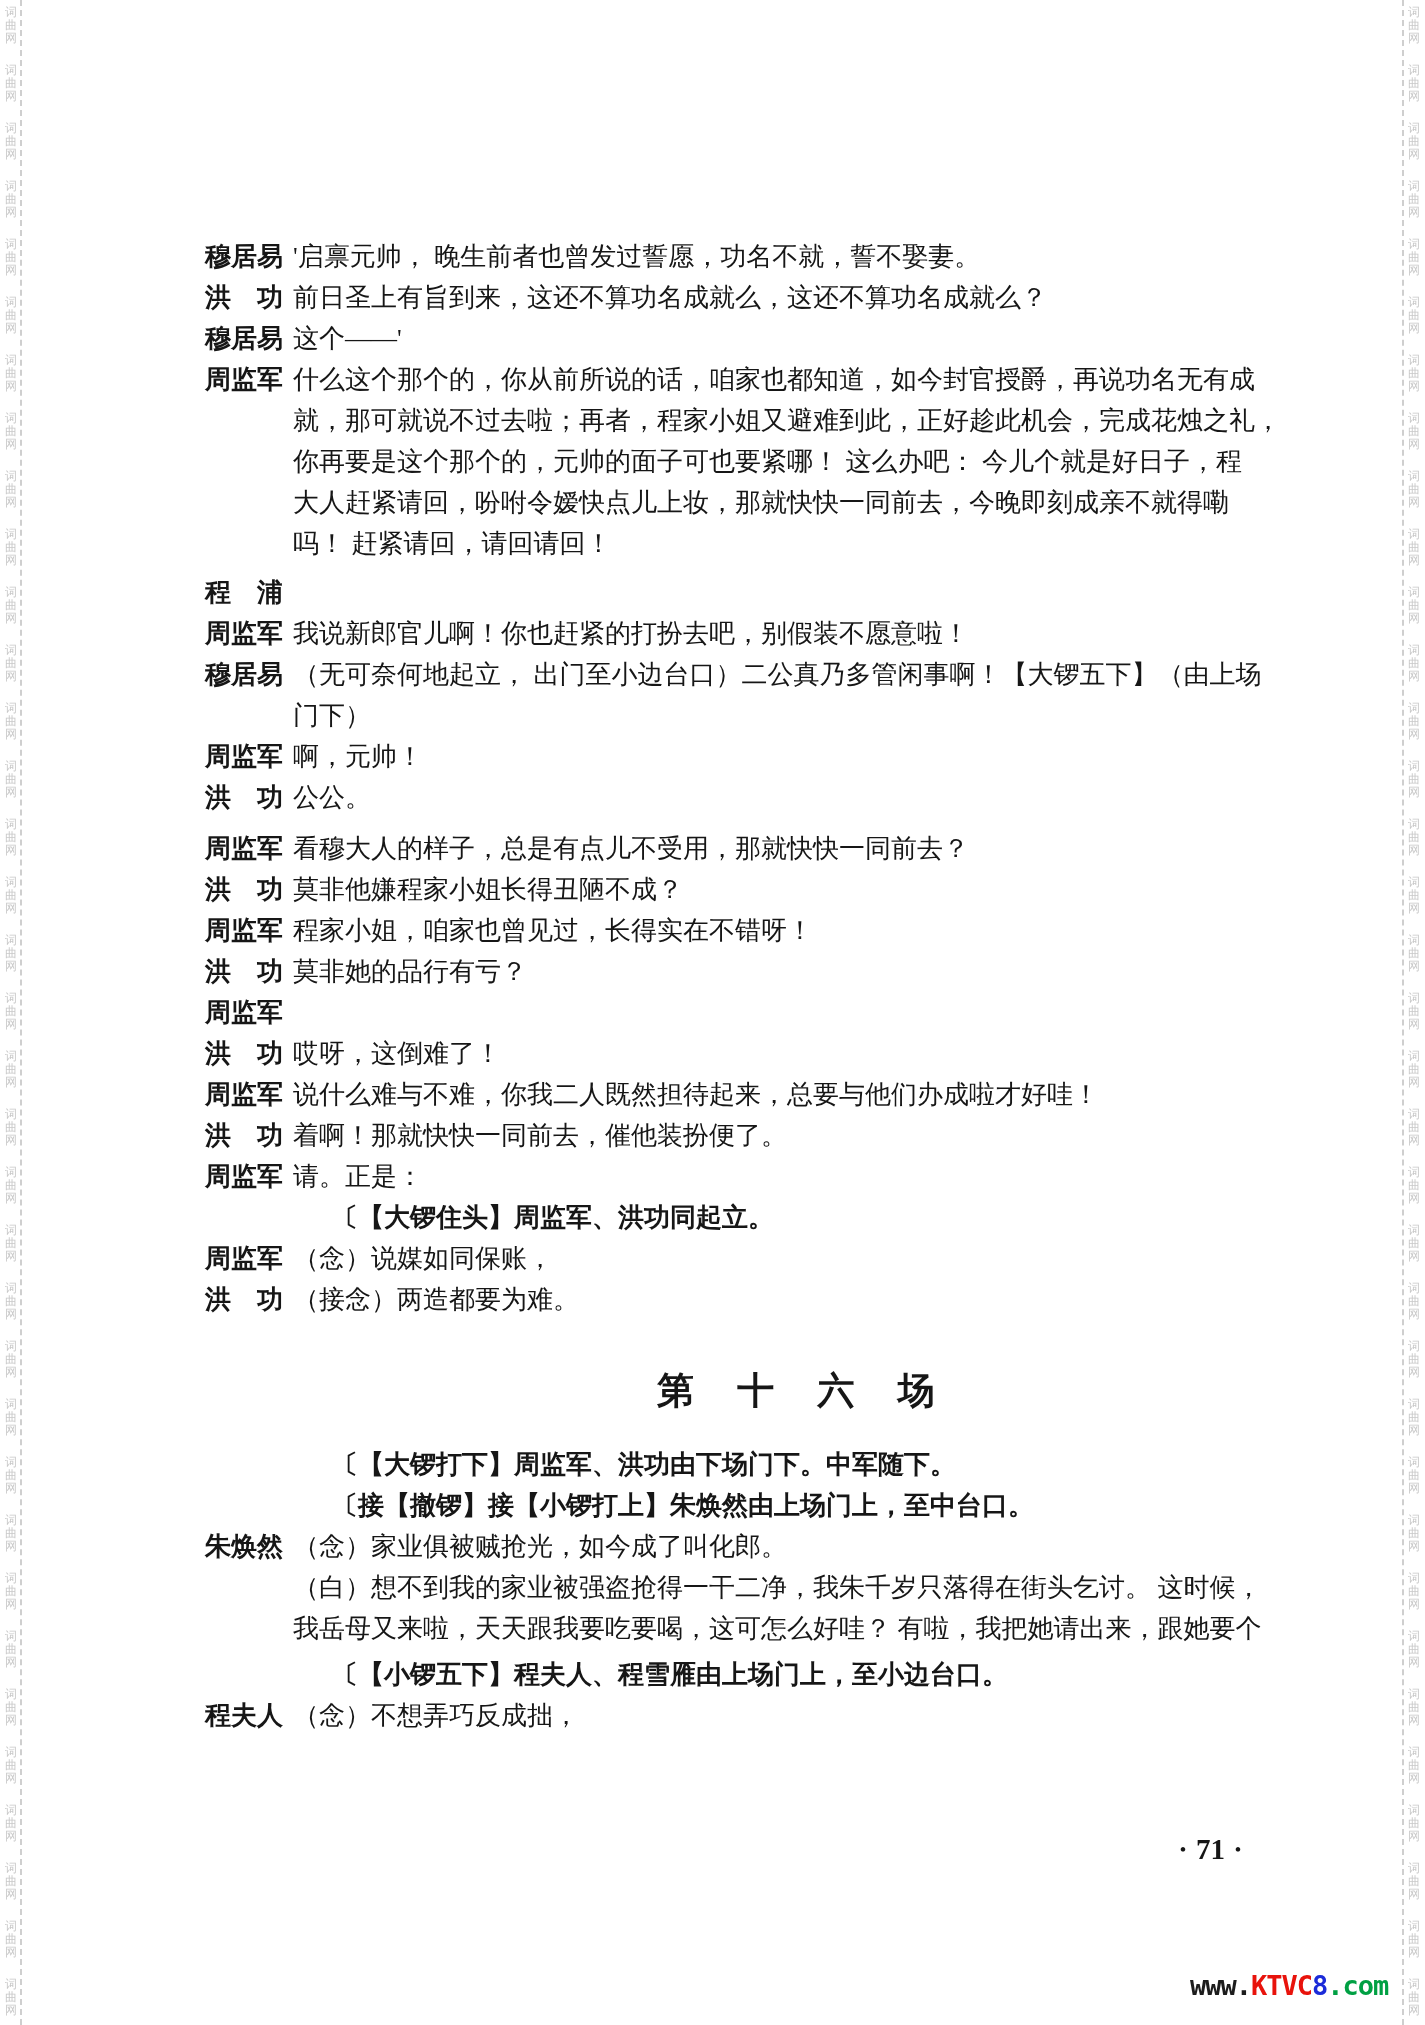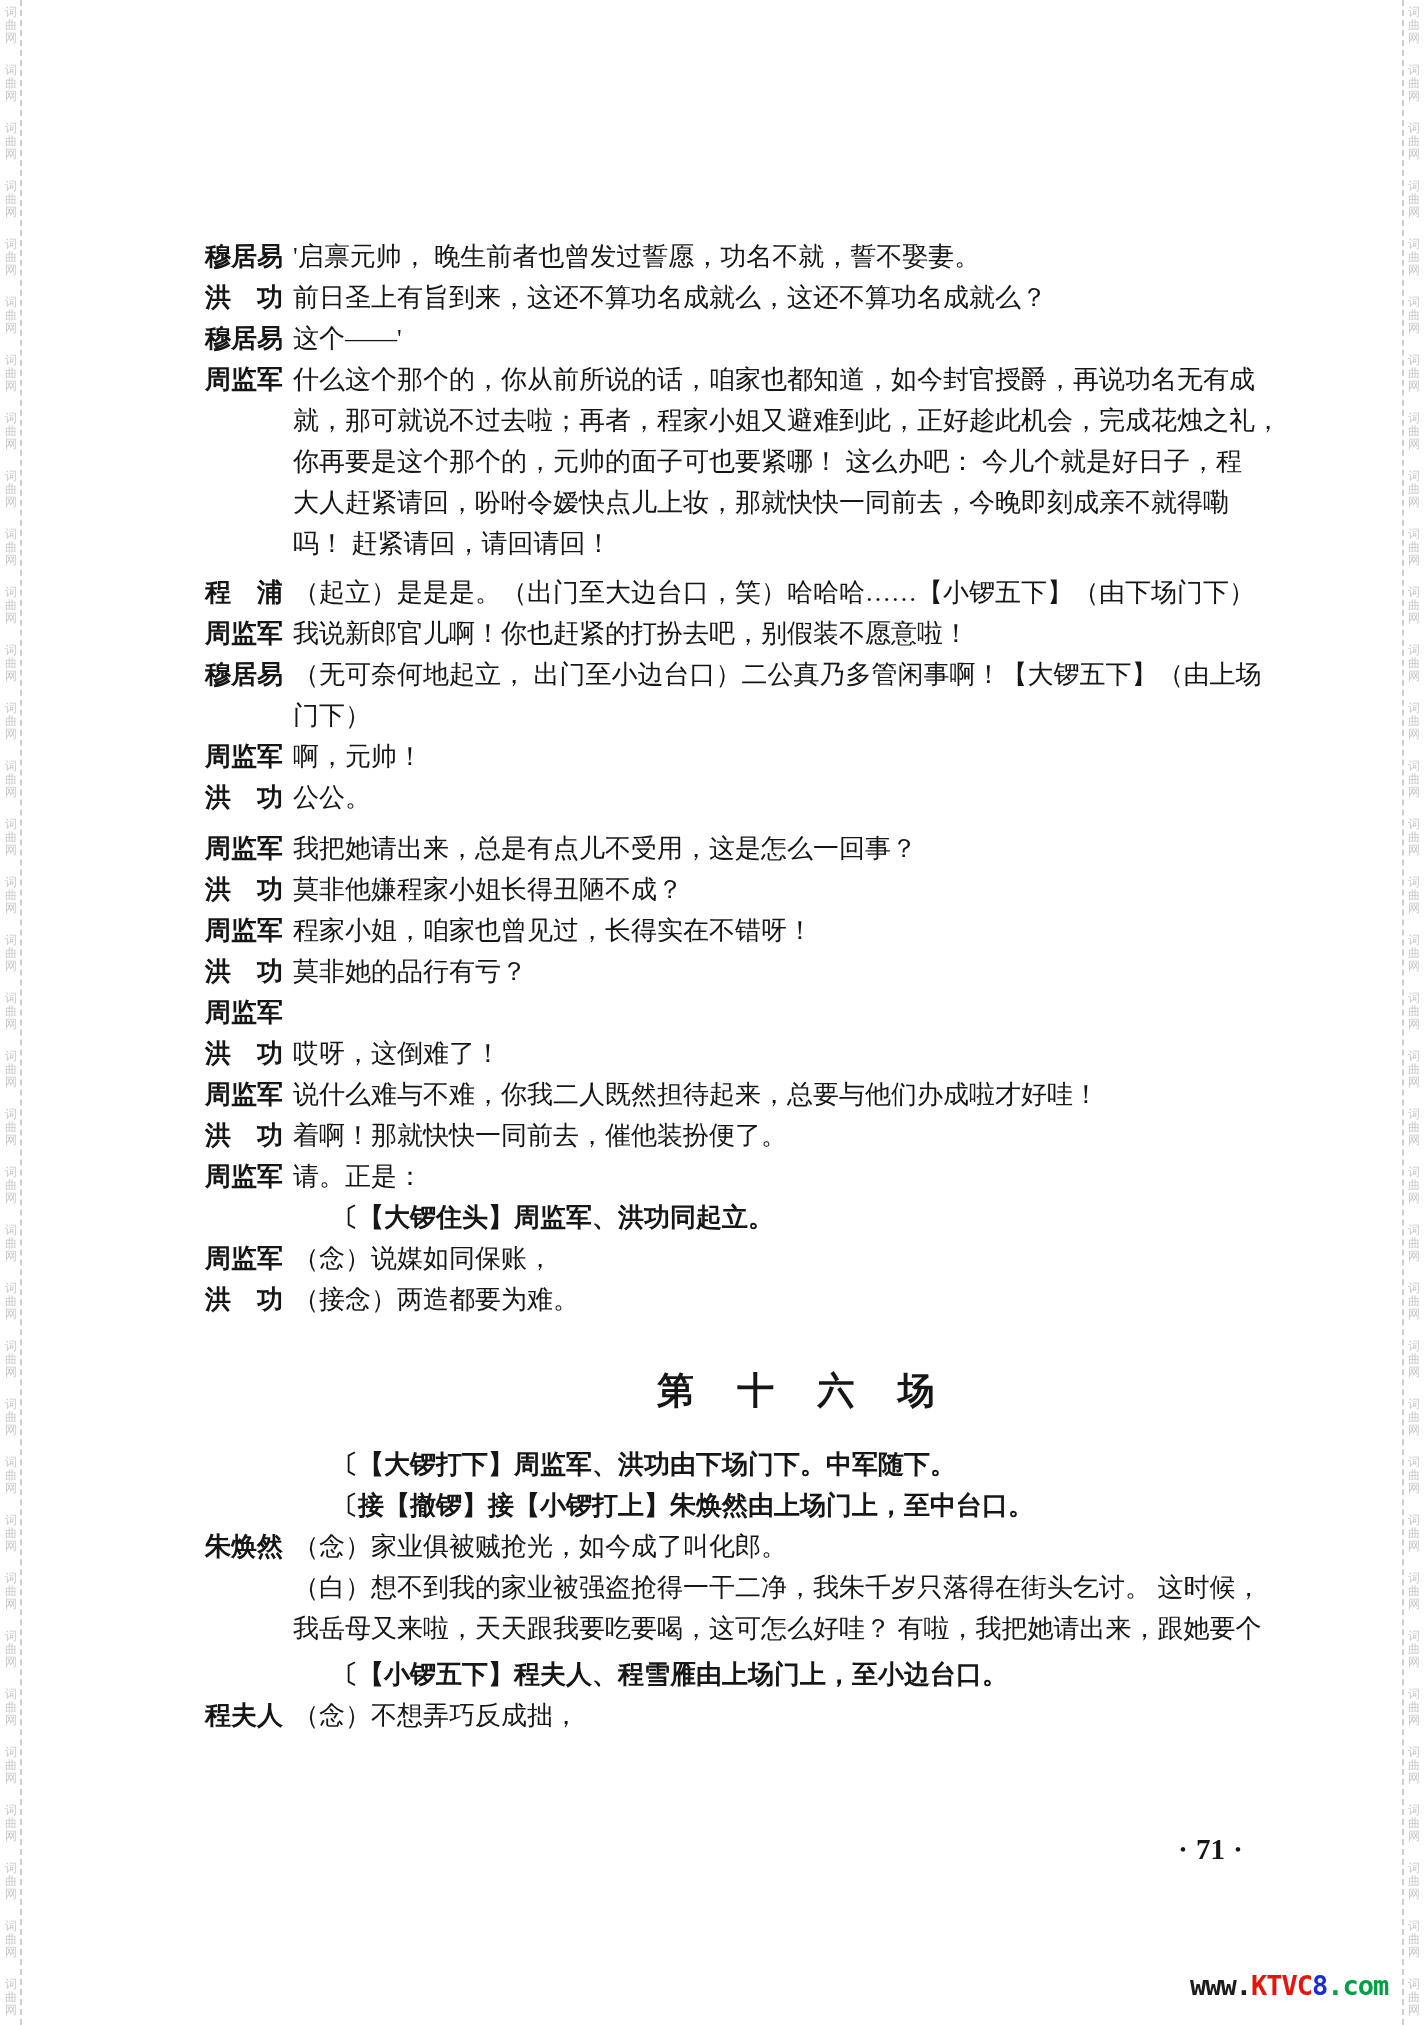--- a/index.html
+++ b/index.html
@@ -429,27 +429,27 @@
 
   <div class="script-body">
       <div class="row dialogue"><span class="speaker">穆居易</span><span class="text">'启禀元帅， 晚生前者也曾发过誓愿，功名不就，誓不娶妻。</span></div>
       <div class="row dialogue"><span class="speaker">洪　功</span><span class="text">前日圣上有旨到来，这还不算功名成就么，这还不算功名成就么？</span></div>
       <div class="row dialogue"><span class="speaker">穆居易</span><span class="text">这个——'</span></div>
       <div class="row dialogue"><span class="speaker">周监军</span><span class="text">什么这个那个的，你从前所说的话，咱家也都知道，如今封官授爵，再说功名无有成</span></div>
       <div class="row cont"><span class="text">就，那可就说不过去啦；再者，程家小姐又避难到此，正好趁此机会，完成花烛之礼，</span></div>
       <div class="row cont"><span class="text">你再要是这个那个的，元帅的面子可也要紧哪！ 这么办吧： 今儿个就是好日子，程</span></div>
       <div class="row cont"><span class="text">大人赶紧请回，吩咐令嫒快点儿上妆，那就快快一同前去，今晚即刻成亲不就得嘞</span></div>
       <div class="row cont"><span class="text">吗！ 赶紧请回，请回请回！</span></div>
-      <div class="row dialogue gap-lg"><span class="speaker">程　浦</span><span class="text">（起立）是是是。（出门至大边台口，笑）哈哈哈……【小锣五下】（由下场门下）</span></div>
+      <div class="row dialogue gap-lg"><span class="speaker">程　浦</span></div>
       <div class="row dialogue"><span class="speaker">周监军</span><span class="text">我说新郎官儿啊！你也赶紧的打扮去吧，别假装不愿意啦！</span></div>
       <div class="row dialogue"><span class="speaker">穆居易</span><span class="text">（无可奈何地起立， 出门至小边台口）二公真乃多管闲事啊！【大锣五下】（由上场</span></div>
       <div class="row cont"><span class="text">门下）</span></div>
       <div class="row dialogue"><span class="speaker">周监军</span><span class="text">啊，元帅！</span></div>
       <div class="row dialogue"><span class="speaker">洪　功</span><span class="text">公公。</span></div>
-      <div class="row dialogue gap-xl"><span class="speaker">周监军</span><span class="text">我把她请出来，总是有点儿不受用，这是怎么一回事？</span></div>
+      <div class="row dialogue gap-xl"><span class="speaker">周监军</span><span class="text">看穆大人的样子，总是有点儿不受用，那就快快一同前去？</span></div>
       <div class="row dialogue"><span class="speaker">洪　功</span><span class="text">莫非他嫌程家小姐长得丑陋不成？</span></div>
       <div class="row dialogue"><span class="speaker">周监军</span><span class="text">程家小姐，咱家也曾见过，长得实在不错呀！</span></div>
       <div class="row dialogue"><span class="speaker">洪　功</span><span class="text">莫非她的品行有亏？</span></div>
       <div class="row dialogue"><span class="speaker">周监军</span></div>
       <div class="row dialogue"><span class="speaker">洪　功</span><span class="text">哎呀，这倒难了！</span></div>
       <div class="row dialogue"><span class="speaker">周监军</span><span class="text">说什么难与不难，你我二人既然担待起来，总要与他们办成啦才好哇！</span></div>
       <div class="row dialogue"><span class="speaker">洪　功</span><span class="text">着啊！那就快快一同前去，催他装扮便了。</span></div>
       <div class="row dialogue"><span class="speaker">周监军</span><span class="text">请。正是：</span></div>
       <div class="row stage"><span class="text">〔【大锣住头】周监军、洪功同起立。</span></div>
       <div class="row dialogue"><span class="speaker">周监军</span><span class="text">（念）说媒如同保账，</span></div>

